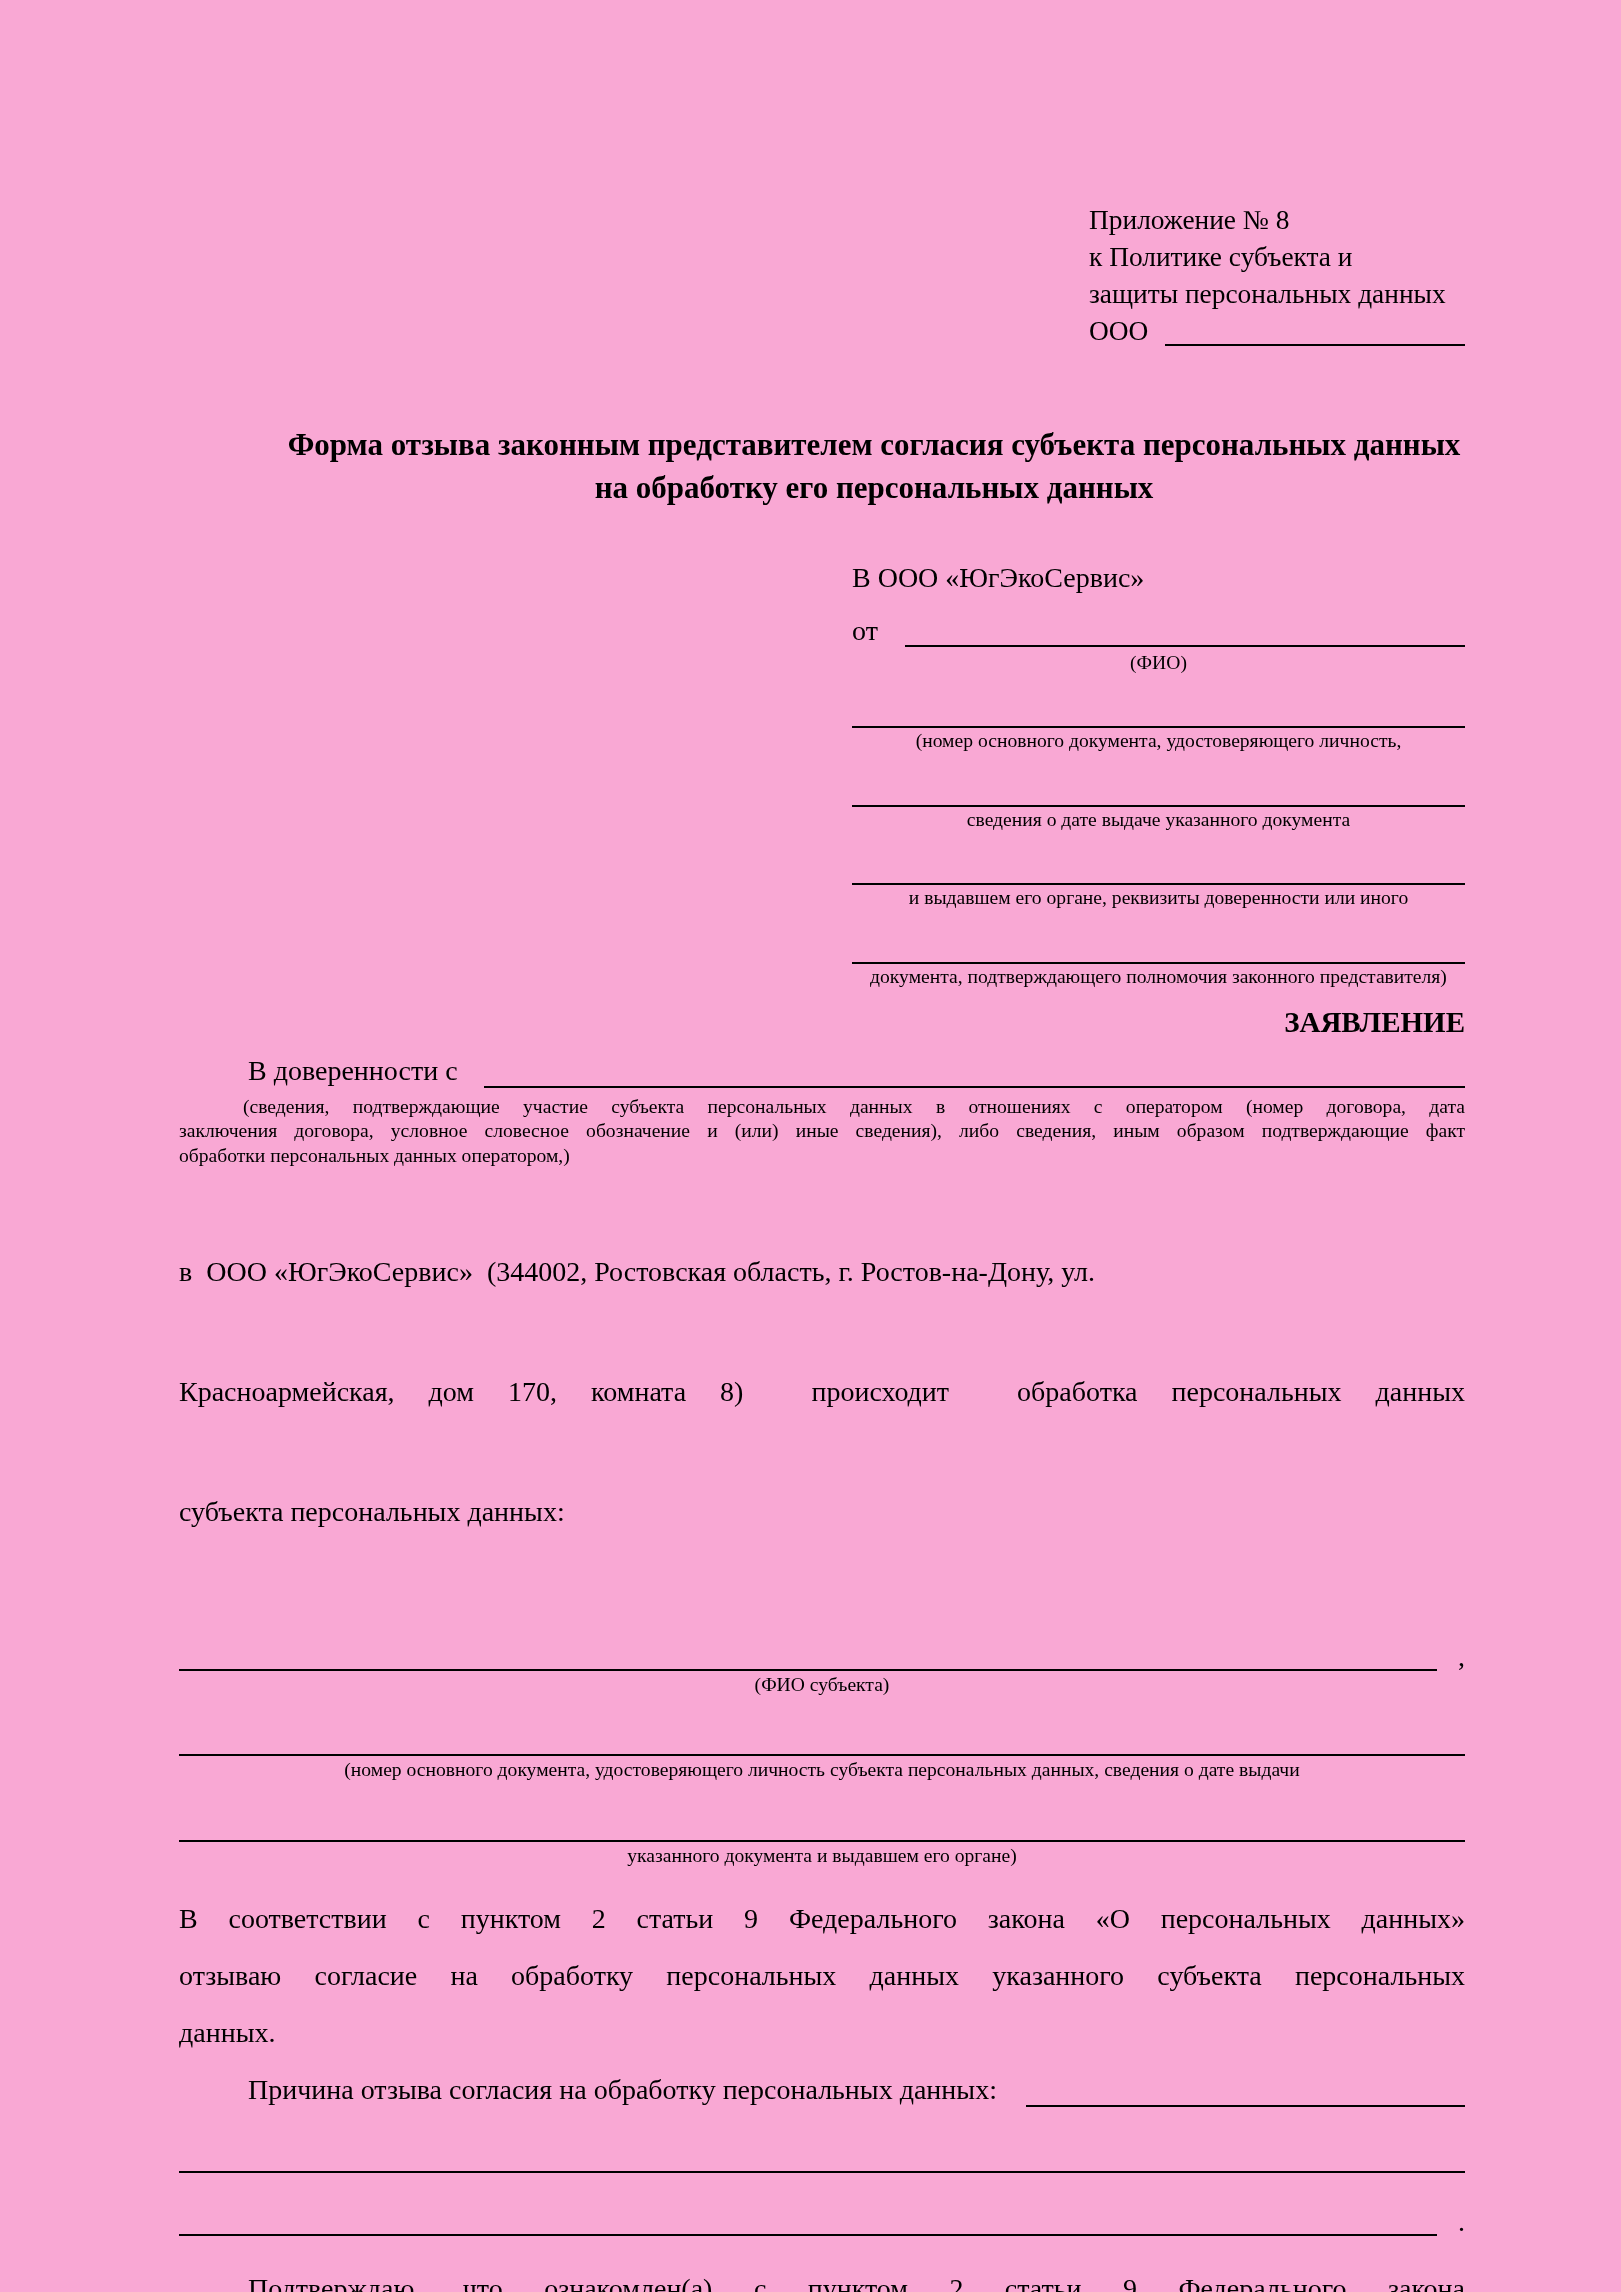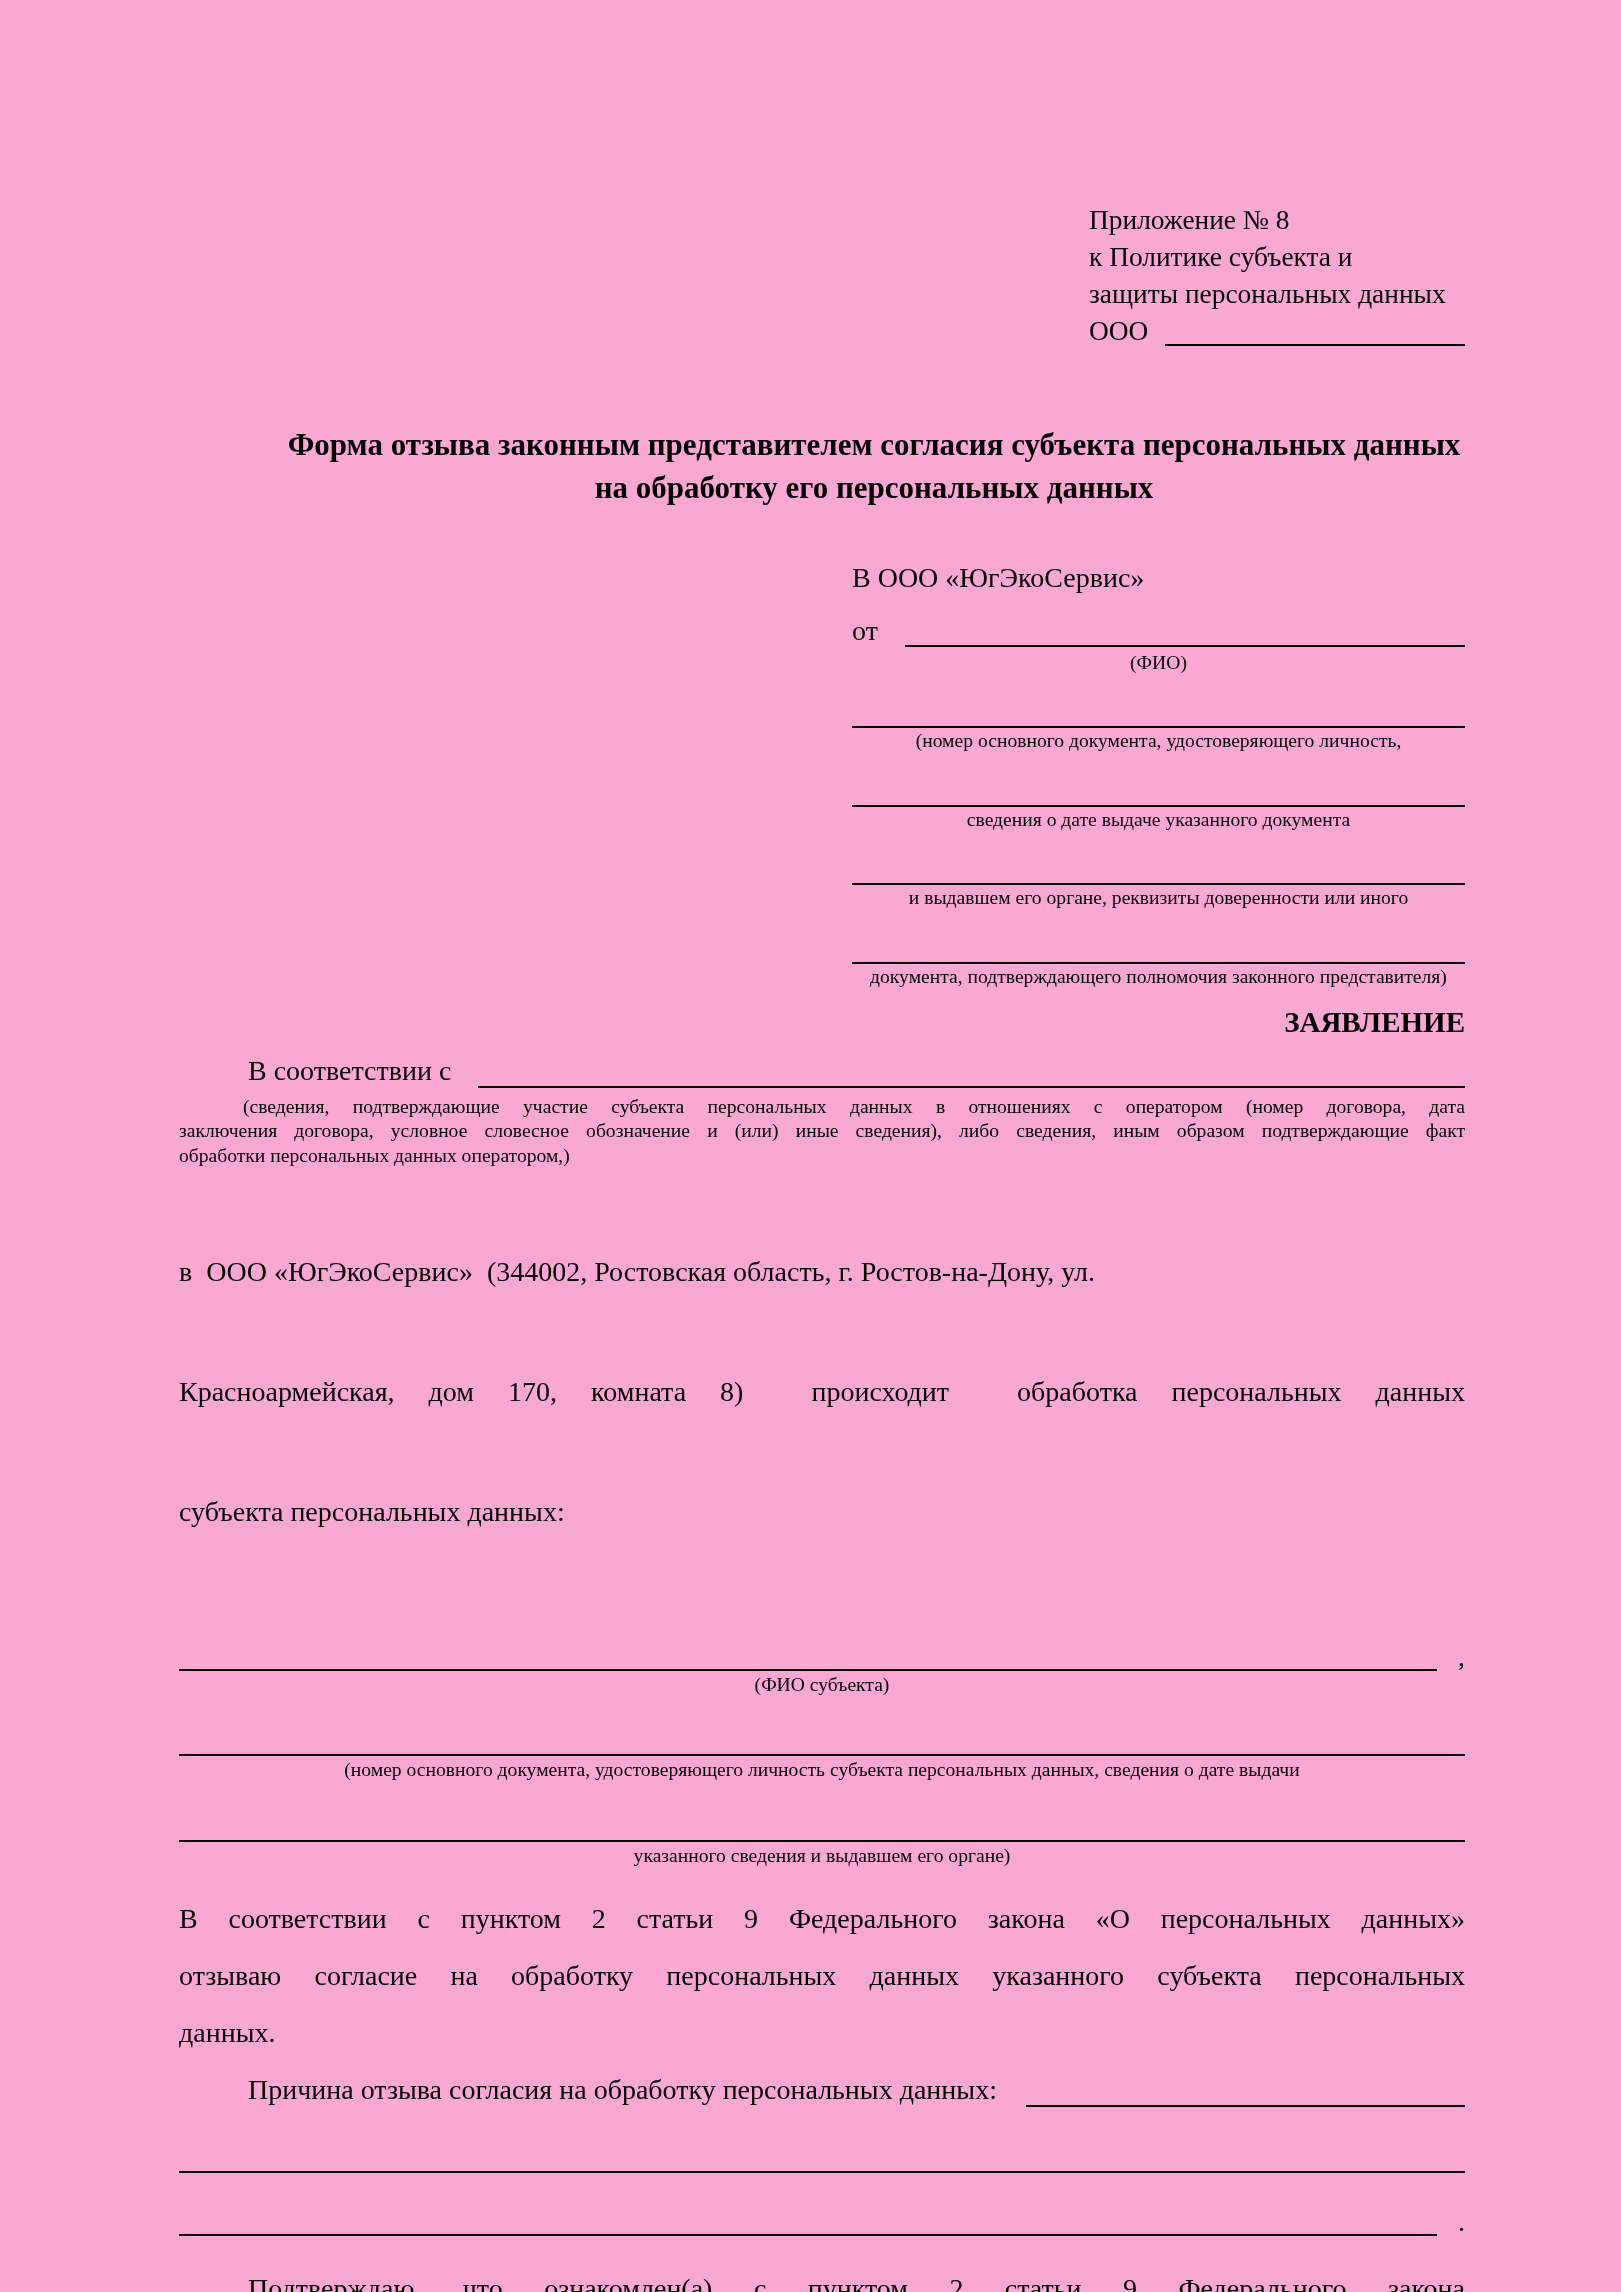--- a/index.html
+++ b/index.html
@@ -102,21 +102,21 @@
     <div class="arow"></div>
     <div class="caption">и выдавшем его органе, реквизиты доверенности или иного</div>
 
     <div class="arow"></div>
     <div class="caption">документа, подтверждающего полномочия законного представителя)</div>
   </div>
 
   <div class="statement-heading">ЗАЯВЛЕНИЕ</div>
 
   <div class="row accordance-row body-text">
-    <span class="prefix">В соответствии с</span>
+    <span class="prefix">В доверенности с</span>
     <span class="fill"></span>
   </div>
 
   <div class="small-print">
     <div class="jl first">(сведения, подтверждающие участие субъекта персональных данных в отношениях с оператором (номер договора, дата</div>
     <div class="jl">заключения договора, условное словесное обозначение и (или) иные сведения), либо сведения, иным образом подтверждающие факт</div>
     <div>обработки персональных данных оператором,)</div>
   </div>
 
   <div class="operator-par body-text">
@@ -132,21 +132,21 @@
   <div class="caption">(ФИО субъекта)</div>
 
   <div class="row srow body-text">
     <span class="fill"></span>
   </div>
   <div class="caption">(номер основного документа, удостоверяющего личность субъекта персональных данных, сведения о дате выдачи</div>
 
   <div class="row srow body-text">
     <span class="fill"></span>
   </div>
-  <div class="caption">указанного сведения и выдавшем его органе)</div>
+  <div class="caption">указанного документа и выдавшем его органе)</div>
 
   <div class="withdrawal body-text">
     <span class="bline jl">В соответствии с пунктом 2 статьи 9 Федерального закона «О персональных данных»</span>
     <span class="bline jl">отзываю согласие на обработку персональных данных указанного субъекта персональных</span>
     <span class="bline">данных.</span>
   </div>
 
   <div class="row reason-row body-text">
     <span class="prefix">Причина отзыва согласия на обработку персональных данных:</span>
     <span class="fill"></span>

